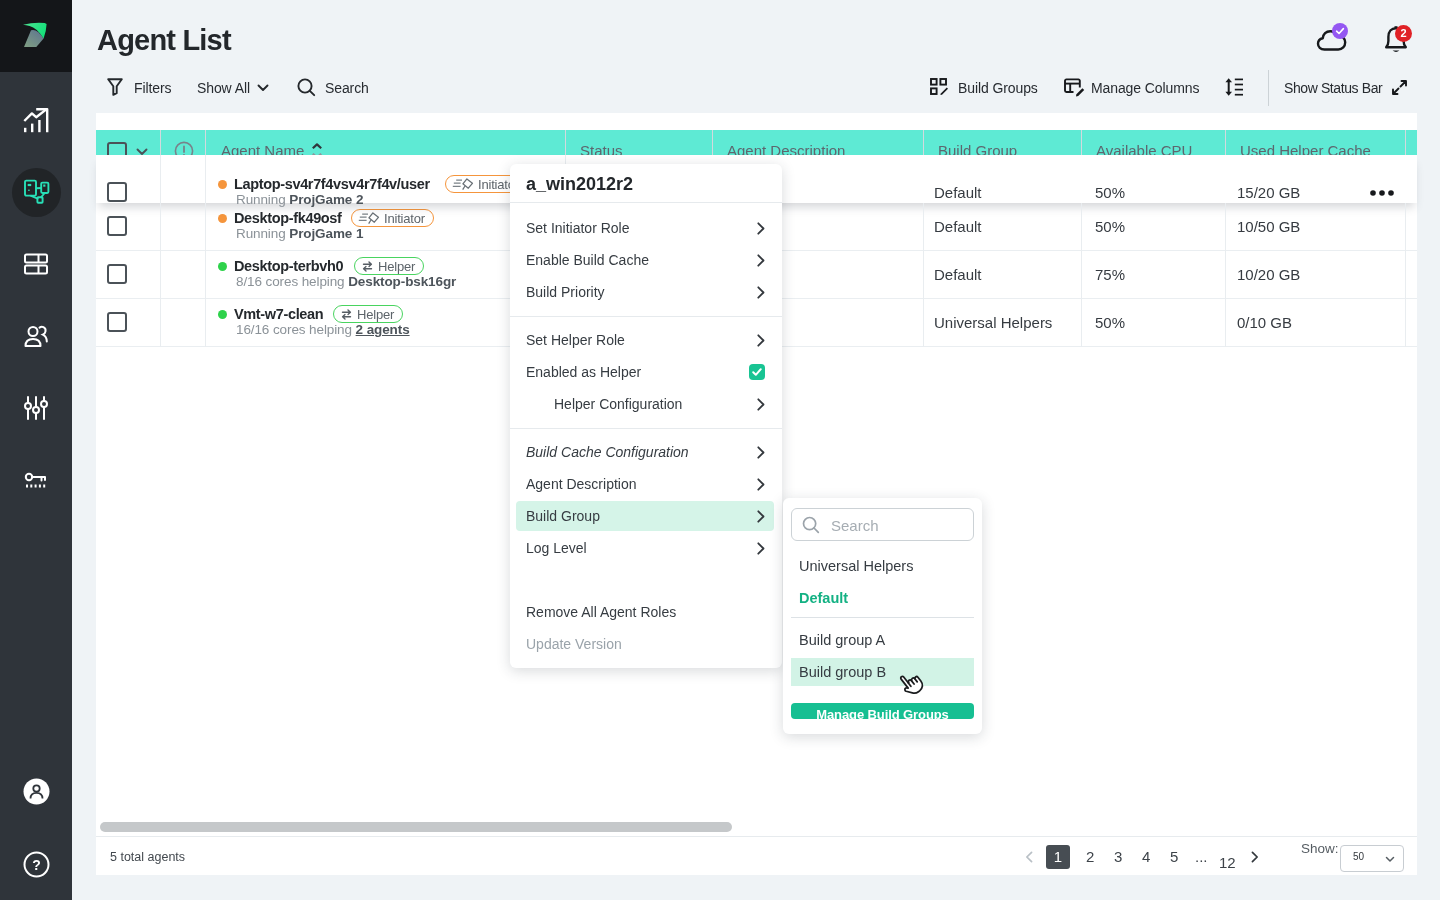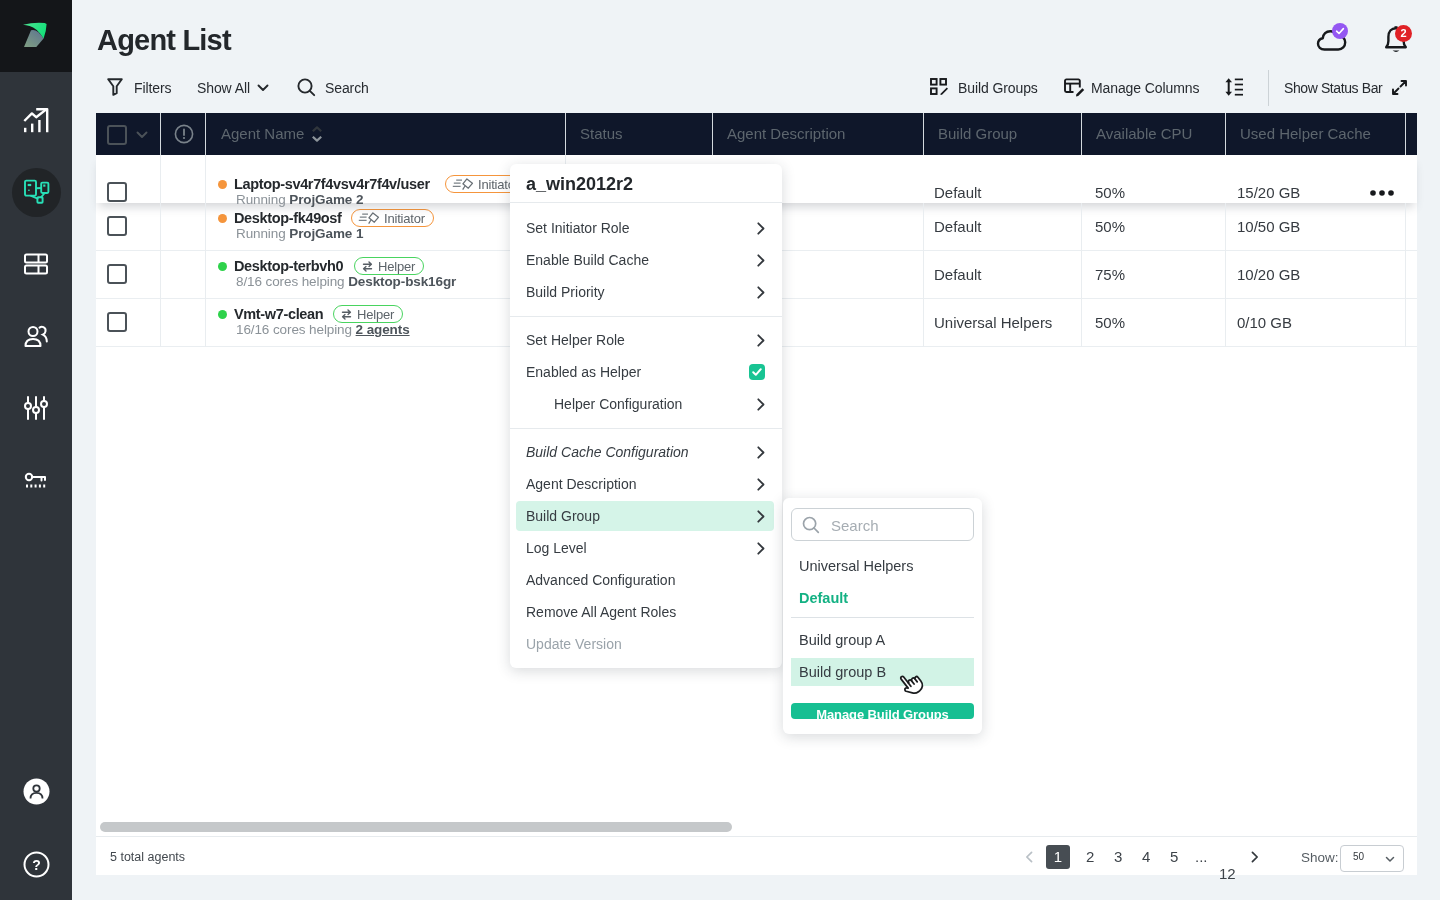--- a/index.html
+++ b/index.html
@@ -15,21 +15,21 @@
 #selcircle { position:absolute; left:12px; top:168px; width:49px; height:49px; border-radius:50%; background:#212427; }
 
 
 #title { position:absolute; left:97px; top:24px; font-size:29px; font-weight:700; color:#23272b; letter-spacing:-0.8px; }
 
 
 .tbtxt { font-size:14px; color:#272b30; letter-spacing:-0.1px; }
 
 
 #table { position:absolute; left:96px; top:113px; width:1321px; height:762px; background:#fff; }
-#thead { position:absolute; left:96px; top:113px; width:1321px; height:42px; background:#0f172a; }
+#thead { position:absolute; left:96px; top:130px; width:1321px; height:42px; background:#5eead4; }
 .th { position:absolute; top:0; height:42px; line-height:42px; font-size:15px; color:#5d666e; border-left:1px solid #d3d9dd; padding-left:14px; }
 .col-line { position:absolute; top:155px; width:1px; background:#e9edf0; height:192px; }
 .row { position:absolute; left:96px; width:1321px; height:48px; background:#fff; border-bottom:1px solid #eaeef1; }
 .dot { position:absolute; width:9px; height:9px; border-radius:50%; }
 .aname { position:absolute; left:29px; top:7px; font-size:14.5px; font-weight:700; color:#25292d; letter-spacing:-0.35px; }
 .asub { position:absolute; left:31px; top:23px; font-size:13.5px; color:#8b9298; letter-spacing:-0.1px; }
 .asub b { color:#4d545b; font-weight:700; }
 .pill { position:absolute; top:6px; height:18px; border-radius:9px; border:1px solid; display:flex; align-items:center; padding:0 8px 0 6px; font-size:13px; color:#5d646a; background:#fff; gap:4px; letter-spacing:-0.2px;}
 .cell { position:absolute; font-size:15px; color:#363b41; line-height:48px; height:48px; }
 
@@ -344,25 +344,25 @@
   <div class="abs" style="left:14px; top:13px; font-size:12.5px; color:#42484e;">5 total agents</div>
   <svg class="abs" style="left:929px; top:14px;" width="8" height="12" viewBox="0 0 9 14" fill="none">
       <path d="M7.5 1.5 L2 7 L7.5 12.5" stroke="#b9c0c6" stroke-width="2" stroke-linecap="round" stroke-linejoin="round"></path>
     </svg>
   <div class="abs" style="left:950px; top:8px; width:24px; height:24px; background:#474d53; border-radius:3px; color:#fff; font-size:15px; text-align:center; line-height:24px;">1</div>
   <div class="abs pnum" style="left:990px; top:11px;">2</div>
   <div class="abs pnum" style="left:1018px; top:11px;">3</div>
   <div class="abs pnum" style="left:1046px; top:11px;">4</div>
   <div class="abs pnum" style="left:1074px; top:11px;">5</div>
   <div class="abs pnum" style="left:1099px; top:11px;">...</div>
-  <div class="abs pnum" style="left:1123px; top:28px;text-align:center;">12</div>
+  <div class="abs pnum" style="left:1123px; top:17px;text-align:center;">12</div>
   <svg class="abs" style="left:1155px; top:14px;" width="8" height="12" viewBox="0 0 9 14" fill="none">
       <path d="M1.5 1.5 L7 7 L1.5 12.5" stroke="#33383d" stroke-width="2" stroke-linecap="round" stroke-linejoin="round"></path>
     </svg>
-  <div class="abs" style="left:1205px; top:13px; font-size:13.5px; color:#565d63;">Show:</div>
+  <div class="abs" style="left:1205px; top:4px; font-size:13.5px; color:#565d63;">Show:</div>
   <div class="abs" style="left:1244px; top:8px; width:64px; height:27px; border:1px solid #c8cdd2; border-radius:4px; background:#fff;">
     <div class="abs" style="left:12px; top:5px; font-size:10px; color:#33383d;">50</div>
     <svg class="abs" style="left:44px; top:10px;" width="10" height="7" viewBox="0 0 10 7" fill="none">
         <path d="M1.5 1.5 L5 5 L8.5 1.5" stroke="#565d63" stroke-width="1.5" stroke-linecap="round" stroke-linejoin="round"></path>
       </svg>
   </div>
 </div>
 <div id="scrollbar"></div>
 
 <div id="menu">
@@ -415,21 +415,20 @@
   <div class="mi" style="top:336px;"><div class="abs" style="left:6px; top:1px; width:258px; height:30px; background:#d5f4e8; border-radius:4px;"></div><span style="position:relative;">Build Group</span><span class="chev">
         <svg width="8" height="13" viewBox="0 0 8 13" fill="none">
           <path d="M1.3 1.3 L6.5 6.5 L1.3 11.7" stroke="#33383d" stroke-width="1.8" stroke-linecap="round" stroke-linejoin="round"></path>
         </svg>
       </span></div>
   <div class="mi" style="top:368px;">Log Level<span class="chev">
         <svg width="8" height="13" viewBox="0 0 8 13" fill="none">
           <path d="M1.3 1.3 L6.5 6.5 L1.3 11.7" stroke="#33383d" stroke-width="1.8" stroke-linecap="round" stroke-linejoin="round"></path>
         </svg>
       </span></div>
-  <div class="mi" style="top:400px;">Advanced Configuration</div>
   <div class="mi" style="top:432px;">Remove All Agent Roles</div>
   <div class="mi" style="top:464px; color:#9aa3aa;">Update Version</div>
 </div>
 
 <div id="submenu">
   <div id="sm-search">
     <svg class="abs" style="left:10px; top:7px;" width="18" height="18" viewBox="0 0 18 18" fill="none">
         <circle cx="7.6" cy="7.6" r="6.1" stroke="#9ba3aa" stroke-width="1.7"></circle>
         <line x1="12" y1="12" x2="16.3" y2="16.3" stroke="#9ba3aa" stroke-width="1.7" stroke-linecap="round"></line>
       </svg>

